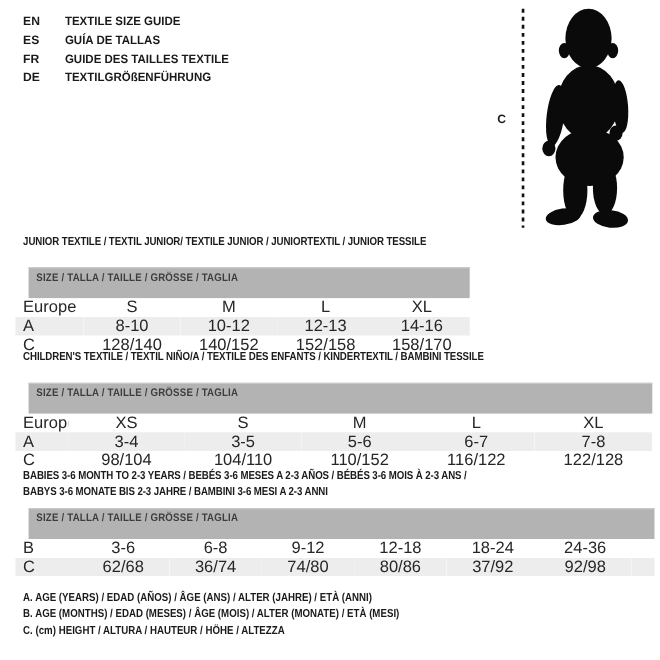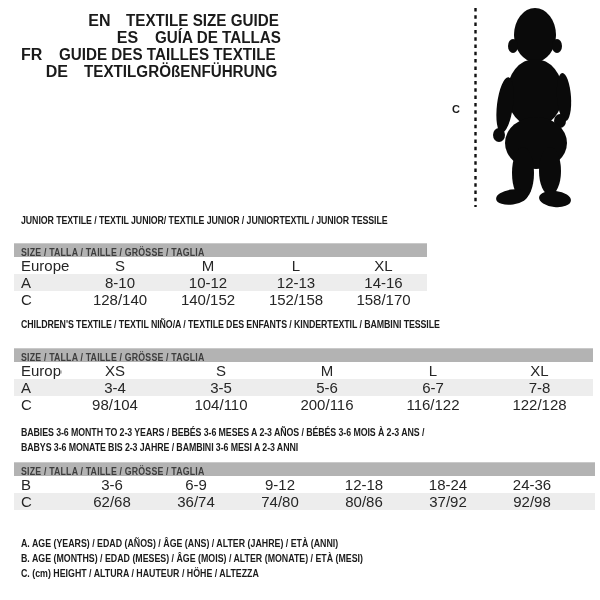--- a/index.html
+++ b/index.html
@@ -6,37 +6,37 @@
   body{
     width:600px;height:600px;position:relative;overflow:hidden;
     background:#ffffff;color:#1a1a1a;
     font-family:"Liberation Sans",sans-serif;
     --band:#b3b3b3;--alt:#ededed;
   }
   .abs{position:absolute;}
 
   
   .lang-list{left:21px;top:12px;}
-  .lang-row{display:flex;height:17px;line-height:17px;font-weight:bold;font-size:16px;justify-content:flex-end;}
+  .lang-row{display:flex;height:17px;line-height:17px;font-weight:bold;font-size:11px;}
   .lang-code{width:38px;flex:0 0 38px;}
   .lang-label{white-space:nowrap;transform:scaleX(0.95);transform-origin:0 50%;}
 
   
   .fig-svg{left:450px;top:5px;}
   .fig-label{left:452px;top:103px;width:16px;font-weight:bold;font-size:11px;text-align:left;}
 
   
   .tbl-title{font-weight:bold;font-size:10.5px;line-height:13px;letter-spacing:-0.1px;
     white-space:nowrap;transform:scaleX(0.84);transform-origin:0 0;}
   .tbl-title.two-line{line-height:15px;}
 
   
   .tbl{position:absolute;}
-  .band{background:var(--band);height:14px;line-height:13px;padding-left:7px;
-    border-top:1px solid #c9c9c9;box-sizing:border-box;}
+  .band{background:var(--band);height:28px;line-height:13px;padding-left:7px;
+    border-top:1px solid #c9c9c9;box-sizing:border-box;margin-left:12px;}
   .band-text{display:inline-block;transform:scaleX(0.88);transform-origin:0 50%;
     white-space:nowrap;font-weight:bold;font-size:10px;color:#3d3d3d;letter-spacing:0.2px;}
   table.size-table{border-collapse:collapse;table-layout:fixed;width:100%;}
   table.size-table td{font-size:15px;height:16px;padding:0;color:#262626;
     text-align:center;vertical-align:middle;overflow:hidden;}
   table.size-table td.lbl{text-align:left;padding-left:7px;}
   tr.alt{background:var(--alt);}
 
   
   .footnotes{left:21px;top:536px;}
@@ -154,21 +154,21 @@
         <td>3-4</td>
         <td>3-5</td>
         <td>5-6</td>
         <td>6-7</td>
         <td>7-8</td>
       </tr>
       <tr>
         <td class="lbl">C</td>
         <td>98/104</td>
         <td>104/110</td>
-        <td>200/116</td>
+        <td>110/152</td>
         <td>116/122</td>
         <td>122/128</td>
       </tr>
     </tbody>
   </table>
 </div>
 
 <div class="abs tbl-title two-line" style="left:21px;top:425px;">
   <div>BABIES 3-6 MONTH TO 2-3 YEARS / BEBÉS 3-6 MESES A 2-3 AÑOS / BÉBÉS 3-6 MOIS À 2-3 ANS /</div>
   <div>BABYS 3-6 MONATE BIS 2-3 JAHRE / BAMBINI 3-6 MESI A 2-3 ANNI</div>
@@ -186,21 +186,21 @@
         <col style="width:84px">
         <col style="width:84px">
         <col style="width:84px">
         <col style="width:84px">
         <col style="width:21px">
       </colgroup>
     <tbody>
       <tr>
         <td class="lbl">B</td>
         <td>3-6</td>
-        <td>6-9</td>
+        <td>6-8</td>
         <td>9-12</td>
         <td>12-18</td>
         <td>18-24</td>
         <td>24-36</td>
         <td></td>
       </tr>
       <tr class="alt">
         <td class="lbl">C</td>
         <td>62/68</td>
         <td>36/74</td>

